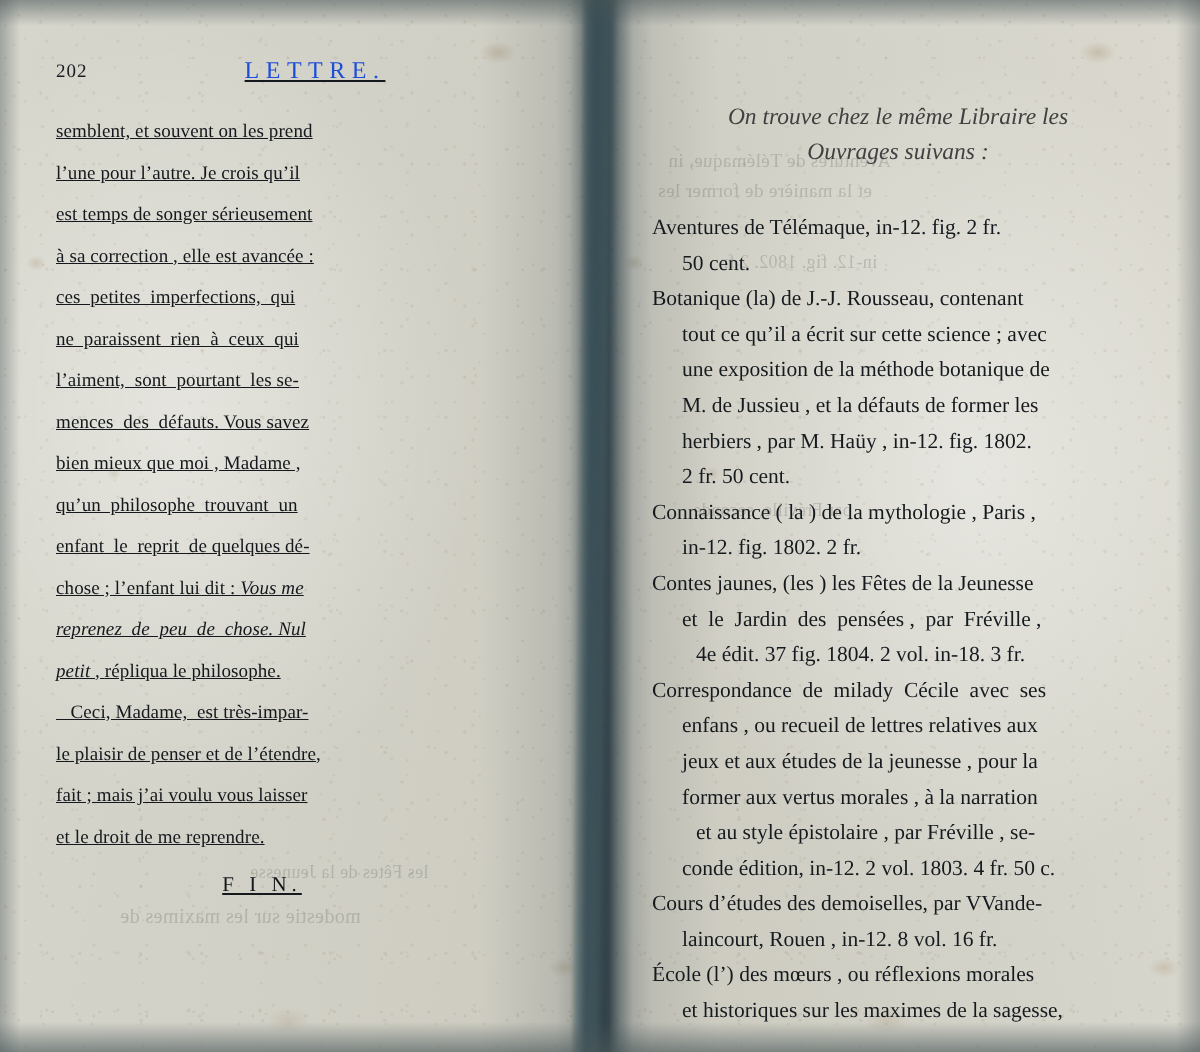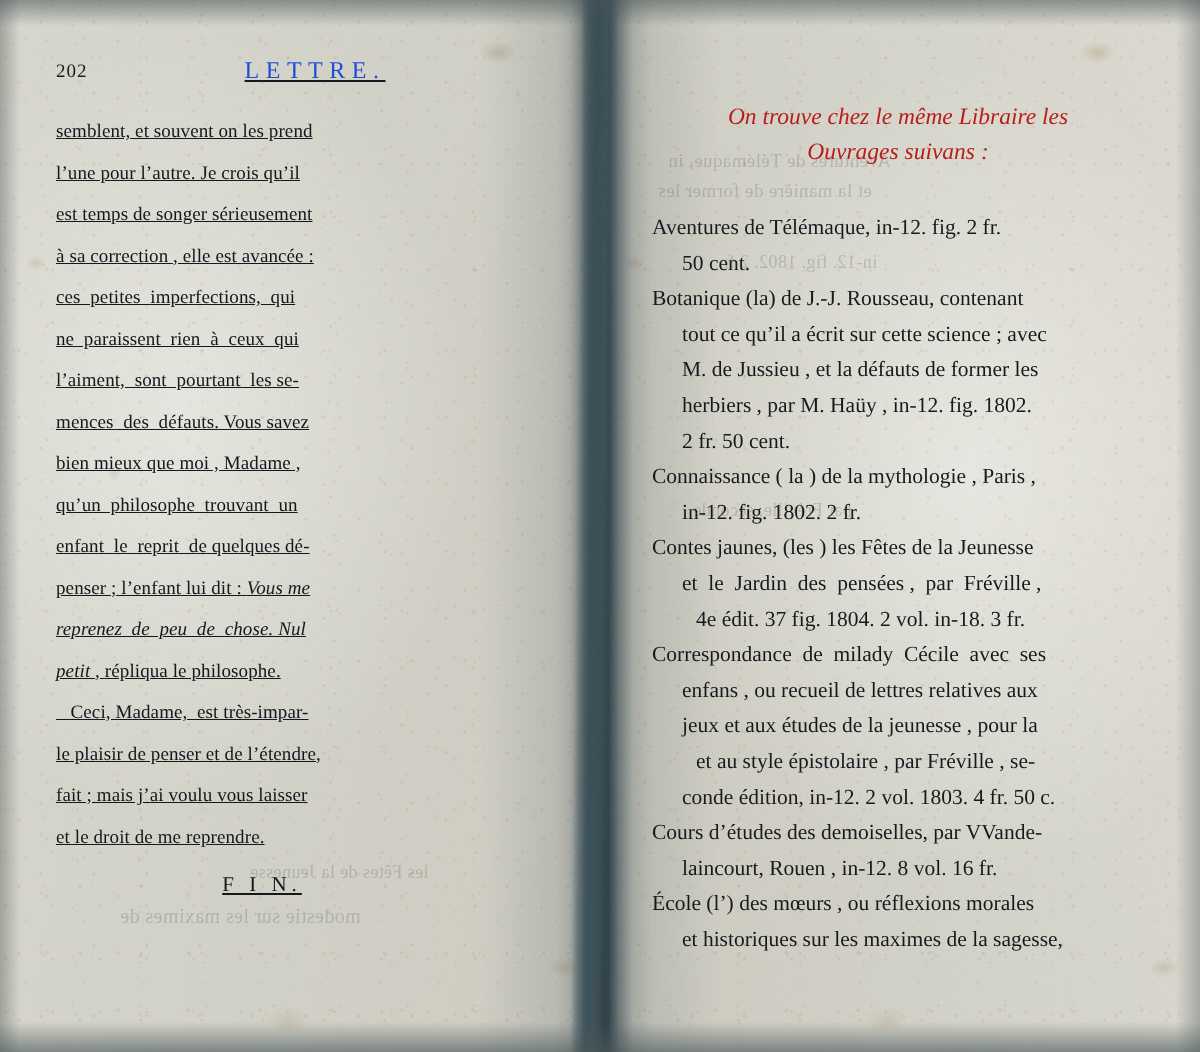--- a/index.html
+++ b/index.html
@@ -167,21 +167,21 @@
     color: #13171b;
   }
 
   
   .rh-line {
     text-align: center;
     font-style: italic;
     font-size: 23.5px;
     line-height: 35px;
     white-space: pre;
-    color: #b91c1c;
+    color: #404040;
   }
   .entry {
     margin: 0;
     padding-left: 30px;
     text-indent: -30px;
     font-size: 21.5px;
     line-height: 35.6px;
     color: #151a1e;
   }
   .entry .el {
@@ -237,21 +237,21 @@
         <div class="line">l’une pour l’autre. Je crois qu’il</div>
         <div class="line">est temps de songer sérieusement</div>
         <div class="line">à sa correction , elle est avancée :</div>
         <div class="line">ces  petites  imperfections,  qui</div>
         <div class="line">ne  paraissent  rien  à  ceux  qui</div>
         <div class="line">l’aiment,  sont  pourtant  les se-</div>
         <div class="line">mences  des  défauts. Vous savez</div>
         <div class="line">bien mieux que moi , Madame ,</div>
         <div class="line">qu’un  philosophe  trouvant  un</div>
         <div class="line">enfant  le  reprit  de quelques dé-</div>
-        <div class="line"><span>penser ; l’enfant lui dit : </span><span style="font-style: italic;">Vous me</span></div>
+        <div class="line"><span>chose ; l’enfant lui dit : </span><span style="font-style: italic;">Vous me</span></div>
         <div class="line ital">reprenez  de  peu  de  chose. Nul</div>
         <div class="line"><span style="font-style: italic;">petit , </span><span>répliqua le philosophe.</span></div>
         <div class="line">   Ceci, Madame,  est très-impar-</div>
         <div class="line">le plaisir de penser et de l’étendre,</div>
         <div class="line">fait ; mais j’ai voulu vous laisser</div>
         <div class="line">et le droit de me reprendre.</div>
       </div>
     <div class="fin">F I N.</div>
   </div>
 
@@ -261,37 +261,39 @@
         <div class="rh-line">Ouvrages suivans :</div>
       </div>
     <div id="entries">
         <div class="entry">
           <span class="el">Aventures de Télémaque, in-12. fig. 2 fr.</span>
           <span class="el hang">50 cent.</span>
         </div>
         <div class="entry">
           <span class="el">Botanique (la) de J.-J. Rousseau, contenant</span>
           <span class="el hang">tout ce qu’il a écrit sur cette science ; avec</span>
+          <span class="el hang">une exposition de la méthode botanique de</span>
           <span class="el hang">M. de Jussieu , et la défauts de former les</span>
           <span class="el hang">herbiers , par M. Haüy , in-12. fig. 1802.</span>
           <span class="el hang">2 fr. 50 cent.</span>
         </div>
         <div class="entry">
           <span class="el">Connaissance ( la ) de la mythologie , Paris ,</span>
           <span class="el hang">in-12. fig. 1802. 2 fr.</span>
         </div>
         <div class="entry">
           <span class="el">Contes jaunes, (les ) les Fêtes de la Jeunesse</span>
           <span class="el hang">et  le  Jardin  des  pensées ,  par  Fréville ,</span>
           <span class="el hang2">4e édit. 37 fig. 1804. 2 vol. in-18. 3 fr.</span>
         </div>
         <div class="entry">
           <span class="el">Correspondance  de  milady  Cécile  avec  ses</span>
           <span class="el hang">enfans , ou recueil de lettres relatives aux</span>
           <span class="el hang">jeux et aux études de la jeunesse , pour la</span>
+          <span class="el hang">former aux vertus morales , à la narration</span>
           <span class="el hang2">et au style épistolaire , par Fréville , se-</span>
           <span class="el hang">conde édition, in-12. 2 vol. 1803. 4 fr. 50 c.</span>
         </div>
         <div class="entry">
           <span class="el">Cours d’études des demoiselles, par VVande-</span>
           <span class="el hang">laincourt, Rouen , in-12. 8 vol. 16 fr.</span>
         </div>
         <div class="entry">
           <span class="el">École (l’) des mœurs , ou réflexions morales</span>
           <span class="el hang">et historiques sur les maximes de la sagesse,</span>

